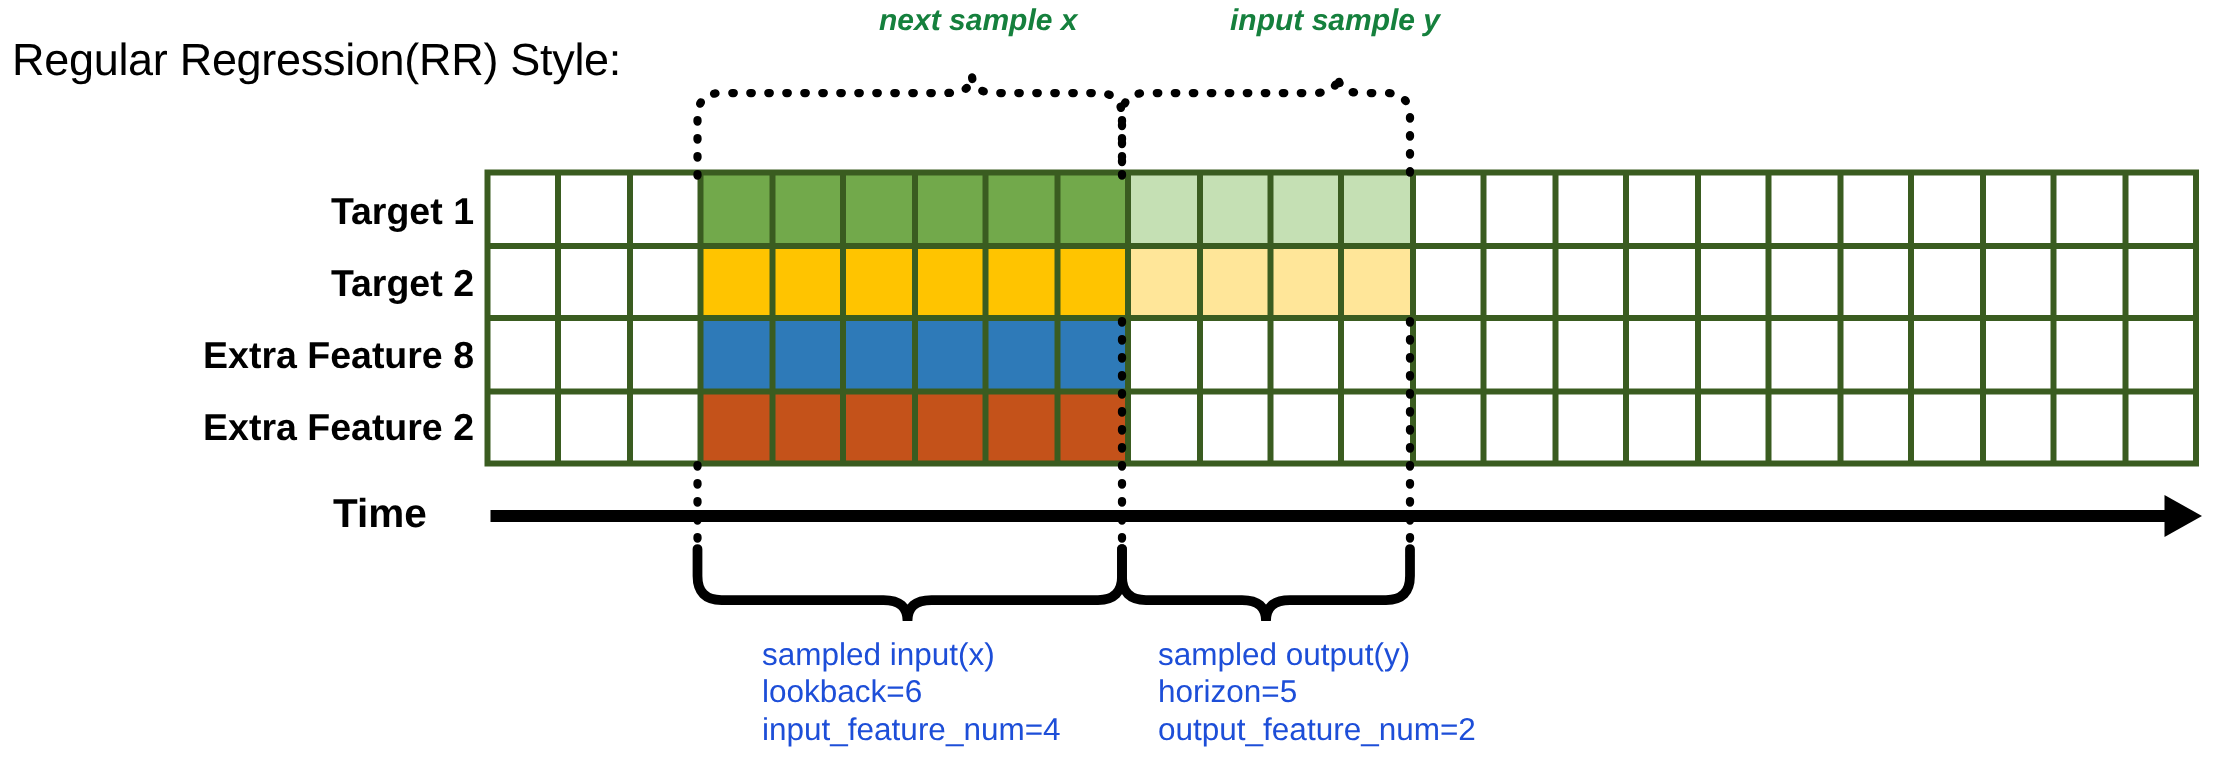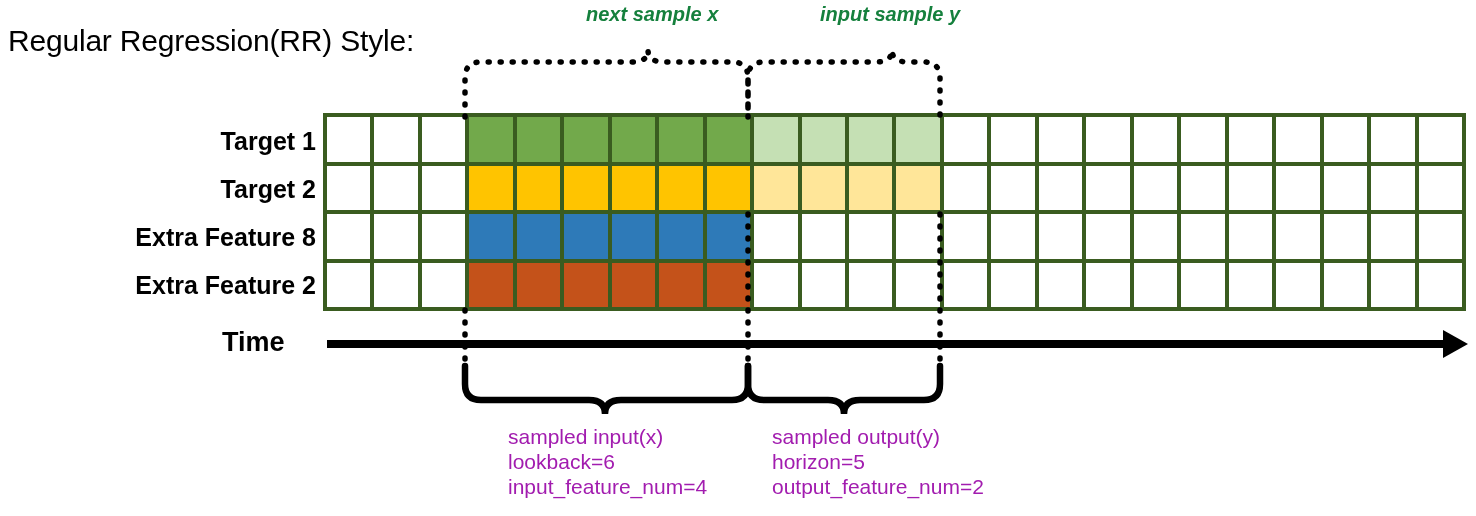--- a/index.html
+++ b/index.html
@@ -37,21 +37,21 @@
     position:absolute;
     background:#3A5C20;
     box-sizing:border-box;
     display:grid;
     gap:4px;
     padding:4px;
   }
   .cell{background:#ffffff;}
 
   .note{
-    position:absolute;font-size:21px;color:#a21caf;white-space:nowrap;
+    position:absolute;font-size:21px;color:#1d4ed8;white-space:nowrap;
     line-height:25px;font-weight:400;
   }
   .note div{white-space:nowrap;}
 
   svg.overlay{position:absolute;left:0;top:0;width:1476px;height:516px;pointer-events:none;}
 </style>
 </head>
 <body>
 
 <div id="stage">

